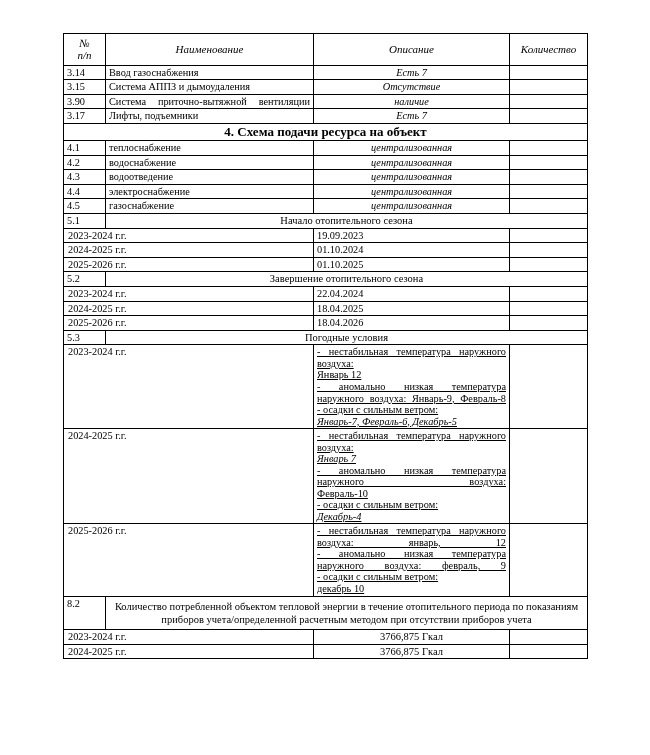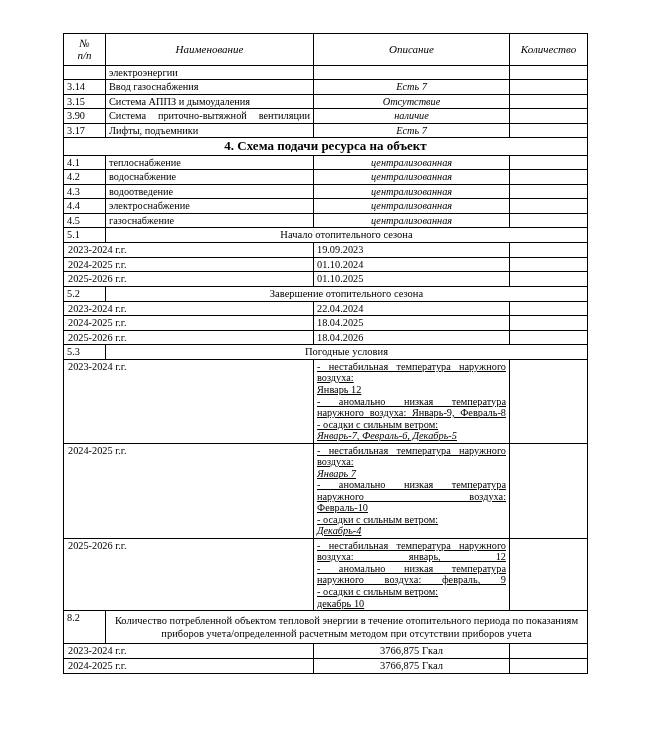--- a/index.html
+++ b/index.html
@@ -98,26 +98,20 @@
       <td class="hdr">
         <span class="l1">№</span>
         <span class="l2">п/п</span>
       </td>
       <td class="hdr">Наименование</td>
       <td class="hdr">Описание</td>
       <td class="hdr">Количество</td>
     </tr>
 
     <tr>
-      <td class="c"></td>
-      <td class="l">электроэнергии</td>
-      <td class="desc-it"></td>
-      <td></td>
-    </tr>
-    <tr>
       <td class="c">3.14</td>
       <td class="l">Ввод газоснабжения</td>
       <td class="desc-it">Есть 7</td>
       <td></td>
     </tr>
     <tr>
       <td class="c">3.15</td>
       <td class="l">Система АППЗ и дымоудаления</td>
       <td class="desc-it">Отсутствие</td>
       <td></td>

